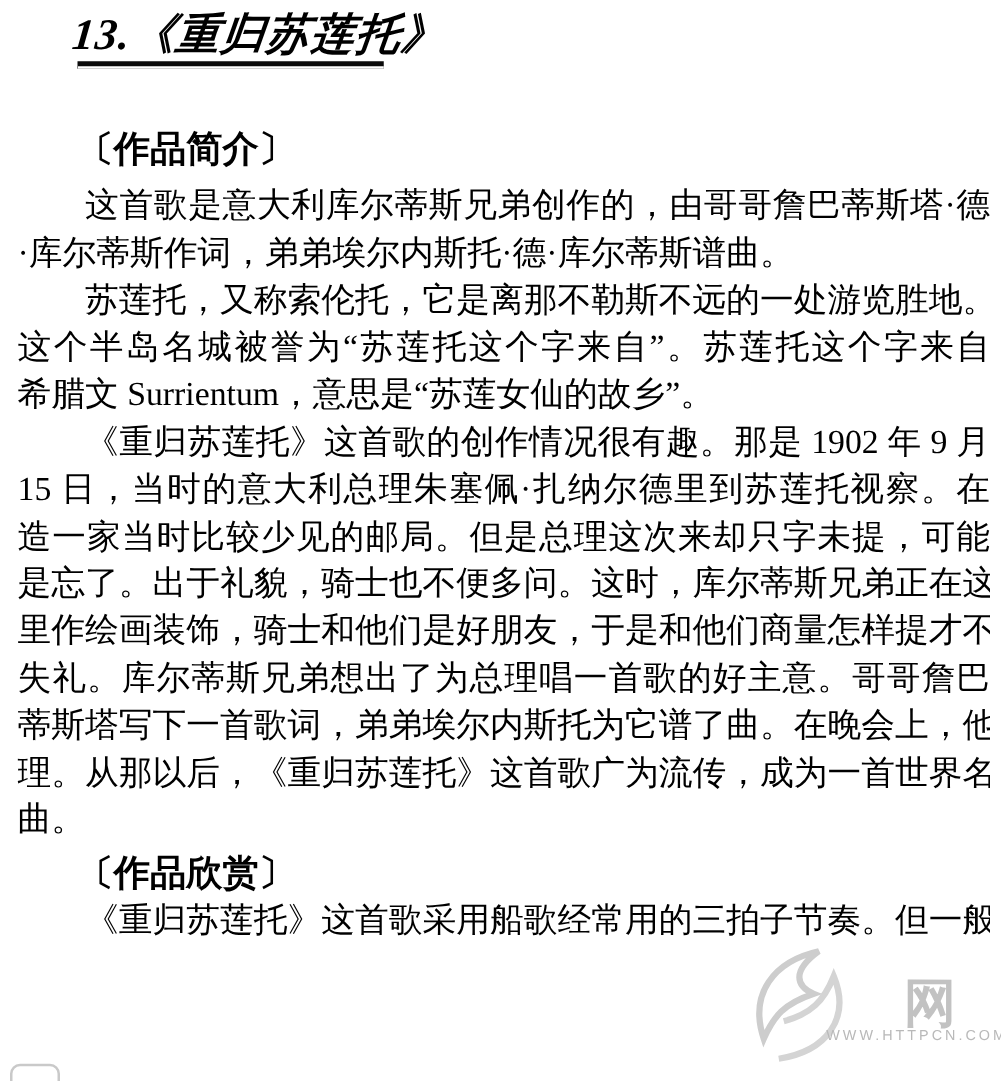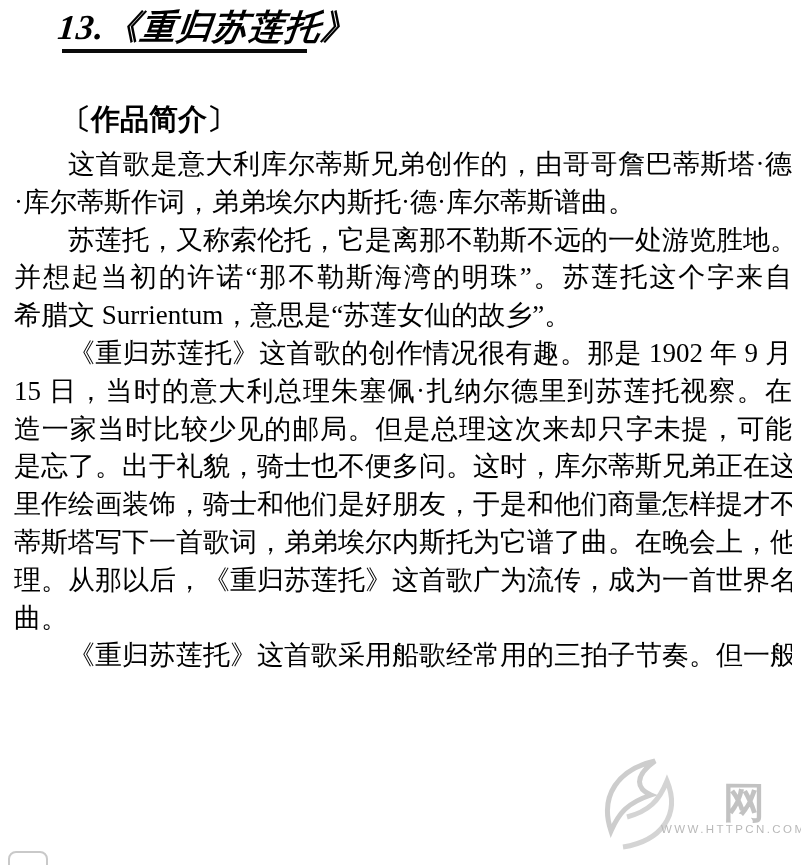--- a/index.html
+++ b/index.html
@@ -142,30 +142,32 @@
 
   <h1 class="title">13.《重归苏莲托》</h1>
   <div class="title-underline"></div>
 
   <div class="sec-header">〔作品简介〕</div>
 
   <div class="body">
     <div class="bline indent">这首歌是意大利库尔蒂斯兄弟创作的，由哥哥詹巴蒂斯塔·德</div>
     <div class="bline line-end">·库尔蒂斯作词，弟弟埃尔内斯托·德·库尔蒂斯谱曲。</div>
     <div class="bline indent">苏莲托，又称索伦托，它是离那不勒斯不远的一处游览胜地。</div>
-    <div class="bline">并想起当初的许诺“那不勒斯海湾的明珠”。苏莲托这个字来自</div>
+    <div class="bline">这个半岛名城被誉为“苏莲托这个字来自”。苏莲托这个字来自</div>
     <div class="bline line-end">希腊文 Surrientum，意思是“苏莲女仙的故乡”。</div>
     <div class="bline indent">《重归苏莲托》这首歌的创作情况很有趣。那是 1902 年 9 月</div>
     <div class="bline">15 日，当时的意大利总理朱塞佩·扎纳尔德里到苏莲托视察。在</div>
     <div class="bline">造一家当时比较少见的邮局。但是总理这次来却只字未提，可能</div>
     <div class="bline">是忘了。出于礼貌，骑士也不便多问。这时，库尔蒂斯兄弟正在这</div>
     <div class="bline">里作绘画装饰，骑士和他们是好朋友，于是和他们商量怎样提才不</div>
+    <div class="bline">失礼。库尔蒂斯兄弟想出了为总理唱一首歌的好主意。哥哥詹巴</div>
     <div class="bline">蒂斯塔写下一首歌词，弟弟埃尔内斯托为它谱了曲。在晚会上，他</div>
     <div class="bline">理。从那以后，《重归苏莲托》这首歌广为流传，成为一首世界名</div>
     <div class="bline line-end">曲。</div>
 
+    <div class="sec-header2">〔作品欣赏〕</div>
 
     <div class="bline indent line-end">《重归苏莲托》这首歌采用船歌经常用的三拍子节奏。但一般</div>
   </div>
 
   <div class="corner-mark"></div>
 
 </div>
 
 </body></html>

